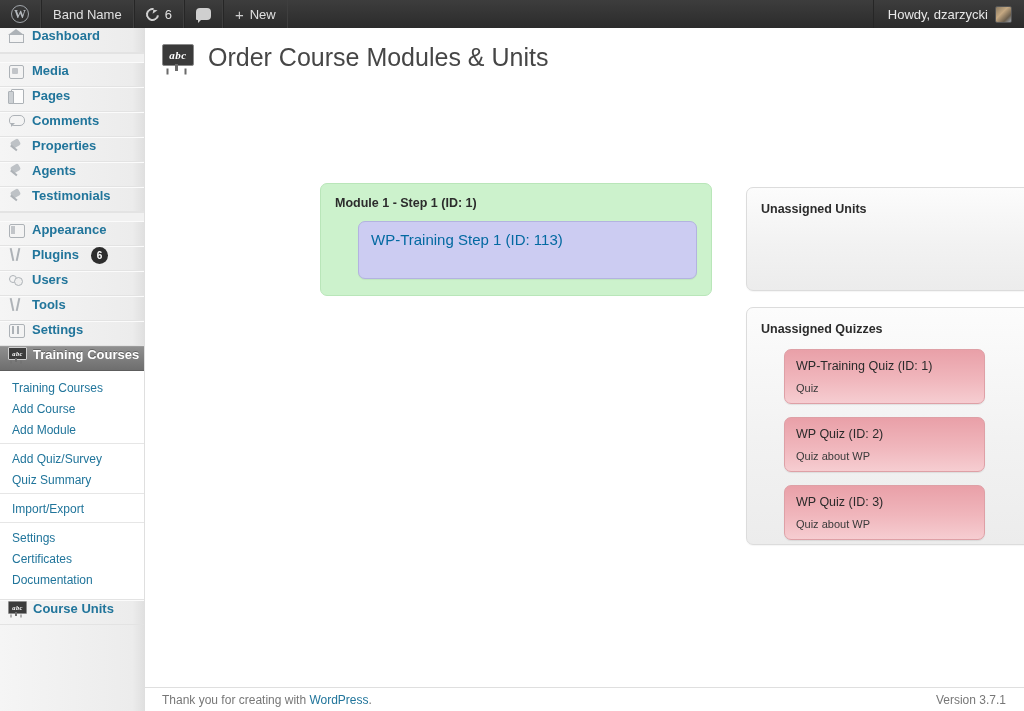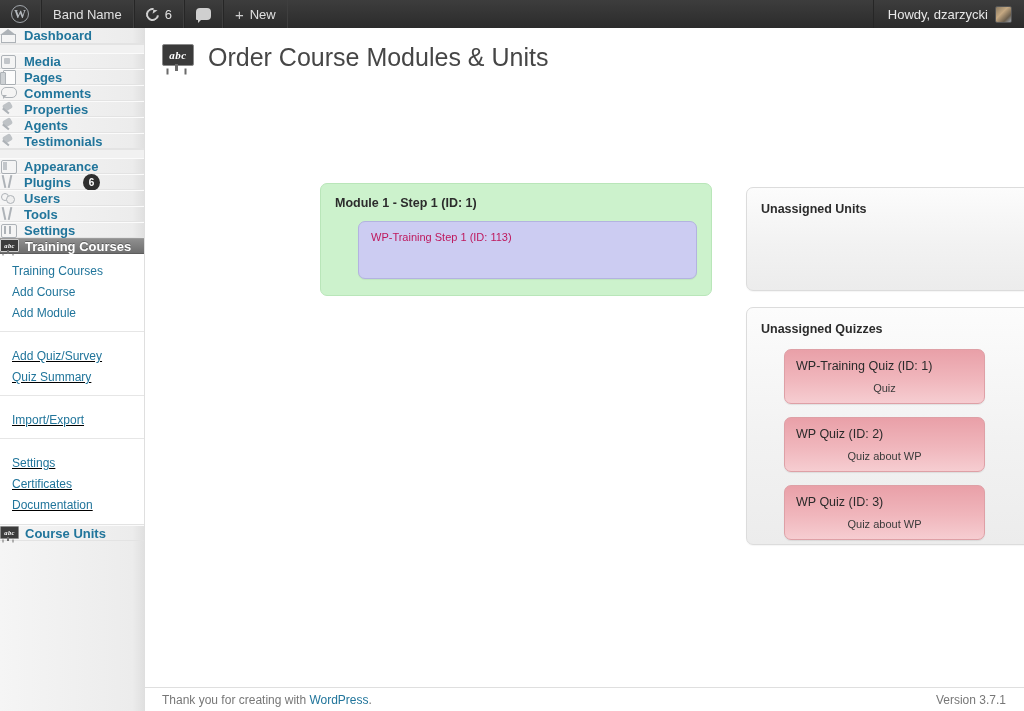--- a/index.html
+++ b/index.html
@@ -62,22 +62,22 @@
 
   
   #sidebar {
     position: absolute; top: 28px; left: 0; width: 145px; height: 683px;
     background: #f1f1f1;
     background: linear-gradient(to right,#f5f5f5 0%,#ececec 92%,#e0e0e0 100%);
     border-right: 1px solid #dfdfdf;
     overflow: hidden;
   }
   .menu-item {
-    position: relative; display: flex; align-items: center; gap: 7px;
-    height: 16px; padding-left: 0;
+    position: relative; display: flex; align-items: flex-start; gap: 7px;
+    height: 25px; padding-left: 8px;
     font-size: 13px; font-weight: bold; color: #21759b;
     border-bottom: 1px solid #e3e3e3;
     border-top: 1px solid #fbfbfb;
   }
   .menu-item.first { border-top: none; }
   .menu-item.active {
     background: linear-gradient(to bottom,#8f8f8f 0%,#6e6e6e 100%);
     color: #fff; text-shadow: 0 -1px 0 rgba(0,0,0,.3);
     border-bottom-color: #5d5d5d; border-top-color: #9b9b9b;
   }
@@ -90,21 +90,21 @@
   .badge {
     margin-left: 5px; min-width: 17px; height: 17px; padding: 0 5px;
     background: #2e2e2e; color: #fff; border-radius: 9px;
     font-size: 10px; font-weight: bold;
     display: inline-flex; align-items: center; justify-content: center;
     text-shadow: none;
   }
   
   .submenu { background: #fff; padding: 5px 0 6px 0; border-bottom: 1px solid #e3e3e3; }
   .subgroup { padding: 2px 0; }
-  .subgroup + .subgroup { border-top: 1px solid #e6e6e6; margin-top: 5px; padding-top: 14px; text-decoration: underline; }
+  .subgroup + .subgroup { border-top: 1px solid #e6e6e6; padding-top: 5px; }
   .submenu-item {
     display: block; padding: 2px 0 2px 12px;
     font-size: 12px; color: #21759b; line-height: 17px;
   }
 
   
   .mi { width: 17px; height: 16px; flex: 0 0 17px; position: relative; opacity: .78; }
   .ic-house::before {
     content: ""; position: absolute; left: 1px; top: 6px; width: 13px; height: 8px;
     border: 1.5px solid #9aa0a6; border-top: none;
@@ -233,21 +233,21 @@
   .module-box {
     position: absolute; left: 175px; top: 111px; width: 392px;
     background: #ccf2cc;
     border: 1px solid #b9e6b9; border-radius: 7px;
     padding: 12px 14px 16px 14px;
   }
   .module-title { font-size: 12.5px; font-weight: bold; color: #2c2c2c; margin-bottom: 11px; }
   .unit-card {
     margin-left: 23px; height: 58px;
     background: #ccccf2; border: 1px solid #b3b3e0; border-radius: 7px;
-    padding: 9px 12px; font-size: 11px; color: #be185d;
+    padding: 9px 12px; font-size: 15px; color: #0369a1;
     box-shadow: 0 1px 1px rgba(0,0,0,.06);
   }
 
   
   .panel {
     position: absolute; width: 392px;
     background: linear-gradient(to bottom,#fcfcfc 0%,#f2f2f2 55%,#ececec 100%);
     border: 1px solid #dcdcdc; border-radius: 7px;
     box-shadow: 0 1px 1px rgba(0,0,0,.04);
     padding: 14px 14px 16px 14px;
@@ -255,21 +255,21 @@
   #panel-units { left: 601px; top: 115px; height: 104px; }
   #panel-quizzes { left: 601px; top: 235px; height: 238px; }
   .panel-title { font-size: 12.5px; font-weight: bold; color: #2c2c2c; }
   .quiz-card {
     margin: 13px 0 0 23px; width: 201px; height: 55px;
     background: linear-gradient(to bottom,#e9a0a8 0%,#f0b6bc 55%,#f6cdd1 100%);
     border: 1px solid #deA0a6; border-radius: 7px;
     padding: 9px 11px; box-shadow: 0 1px 1px rgba(0,0,0,.08);
   }
   .quiz-name { font-size: 12.5px; color: #2a2a2a; }
-  .quiz-sub { font-size: 11px; color: #3a3a3a; margin-top: 9px; text-align: center; }
+  .quiz-sub { font-size: 11px; color: #3a3a3a; margin-top: 9px; }
 
   
   #footer {
     position: absolute; left: 0; bottom: 0; width: 879px; height: 24px;
     border-top: 1px solid #dfdfdf;
     display: flex; align-items: center; justify-content: space-between;
     padding: 0 18px 0 17px; font-size: 12px; color: #777;
   }
   #footer a { color: #21759b; text-decoration: none; }
 </style>

